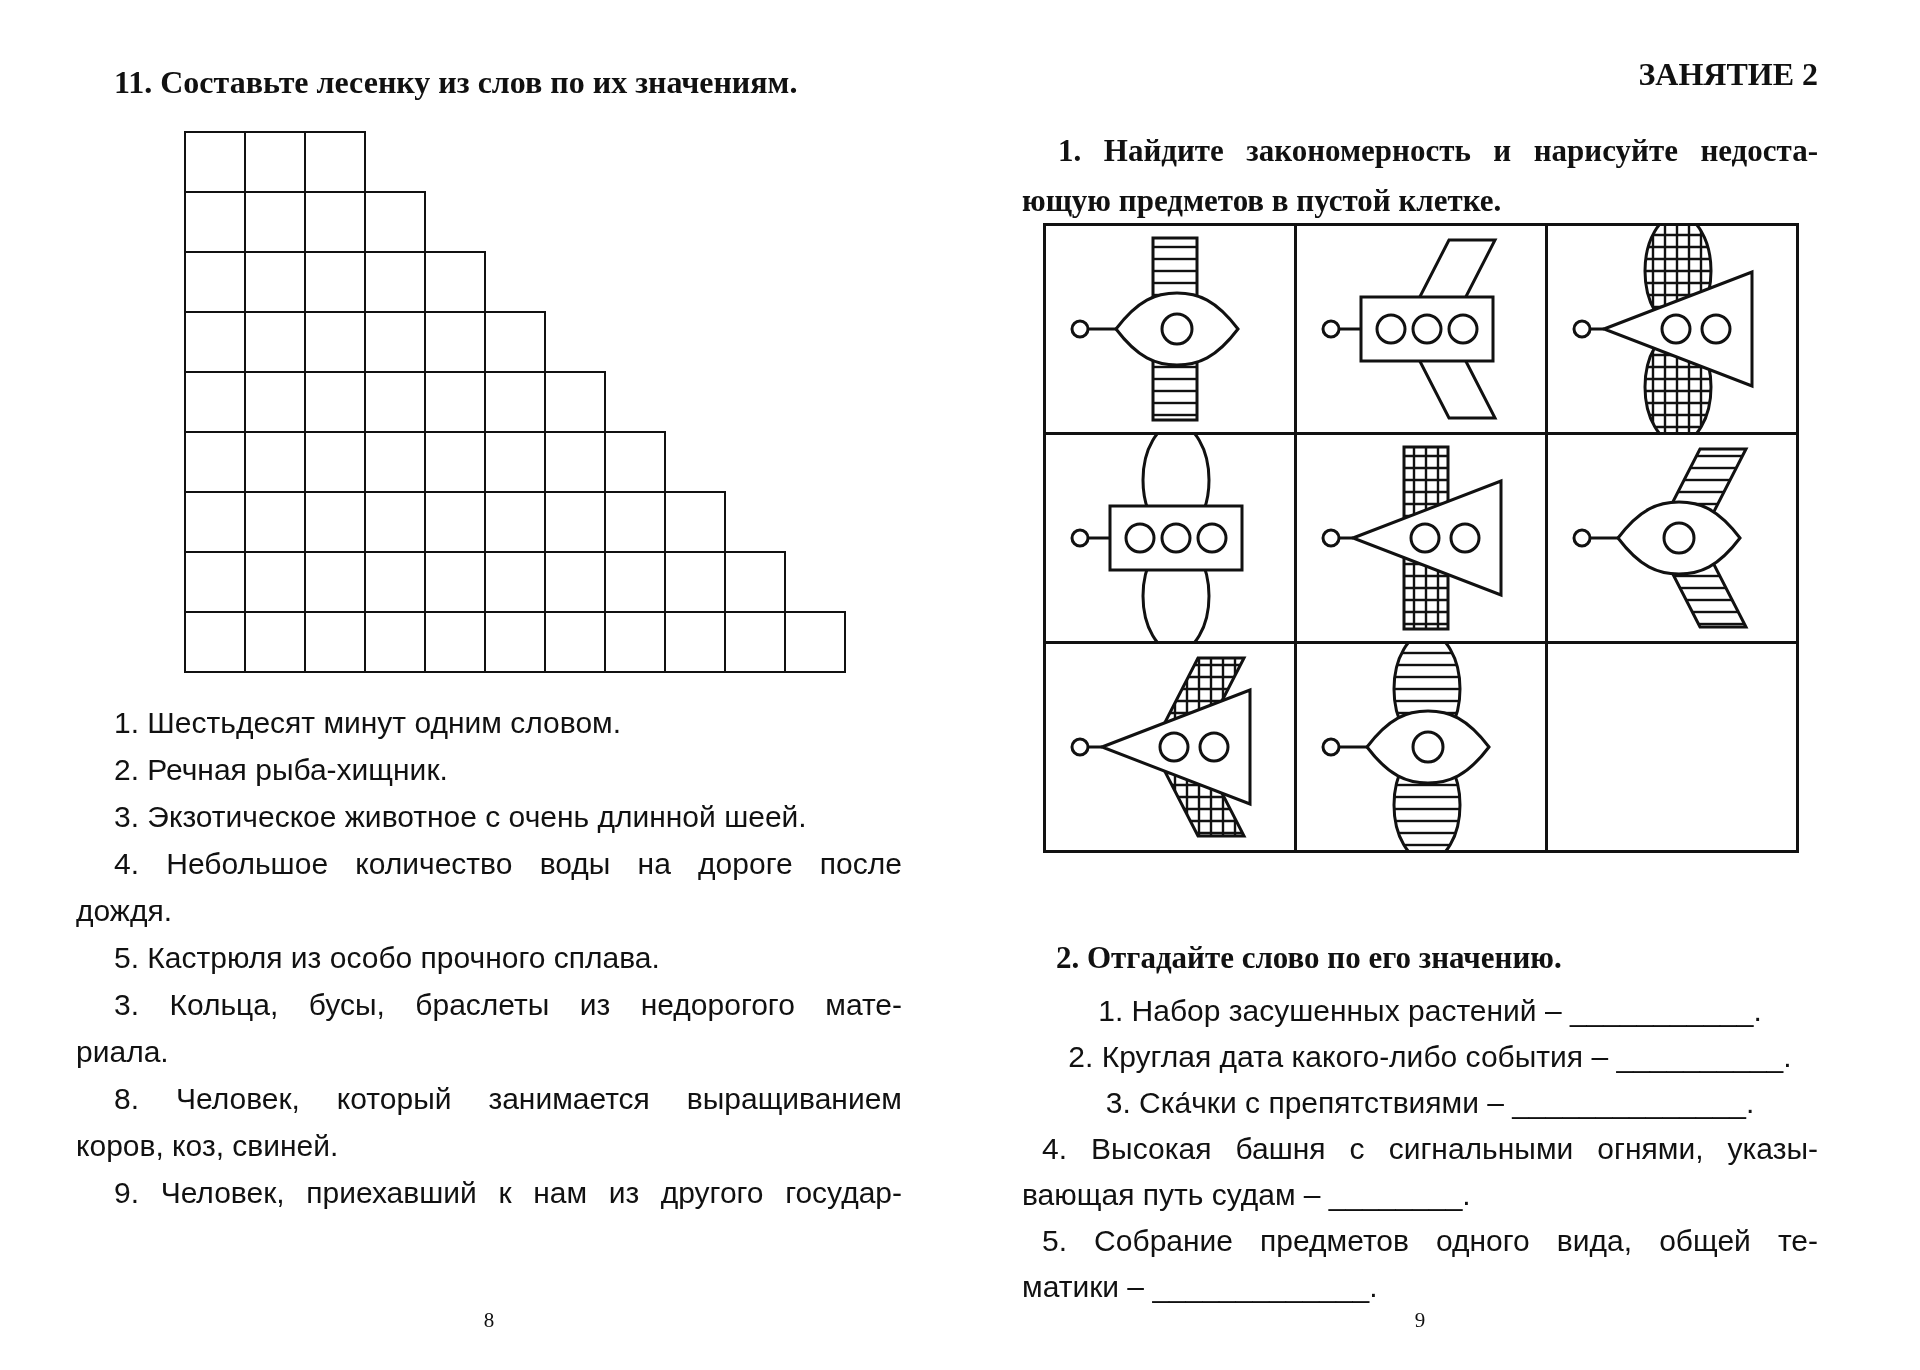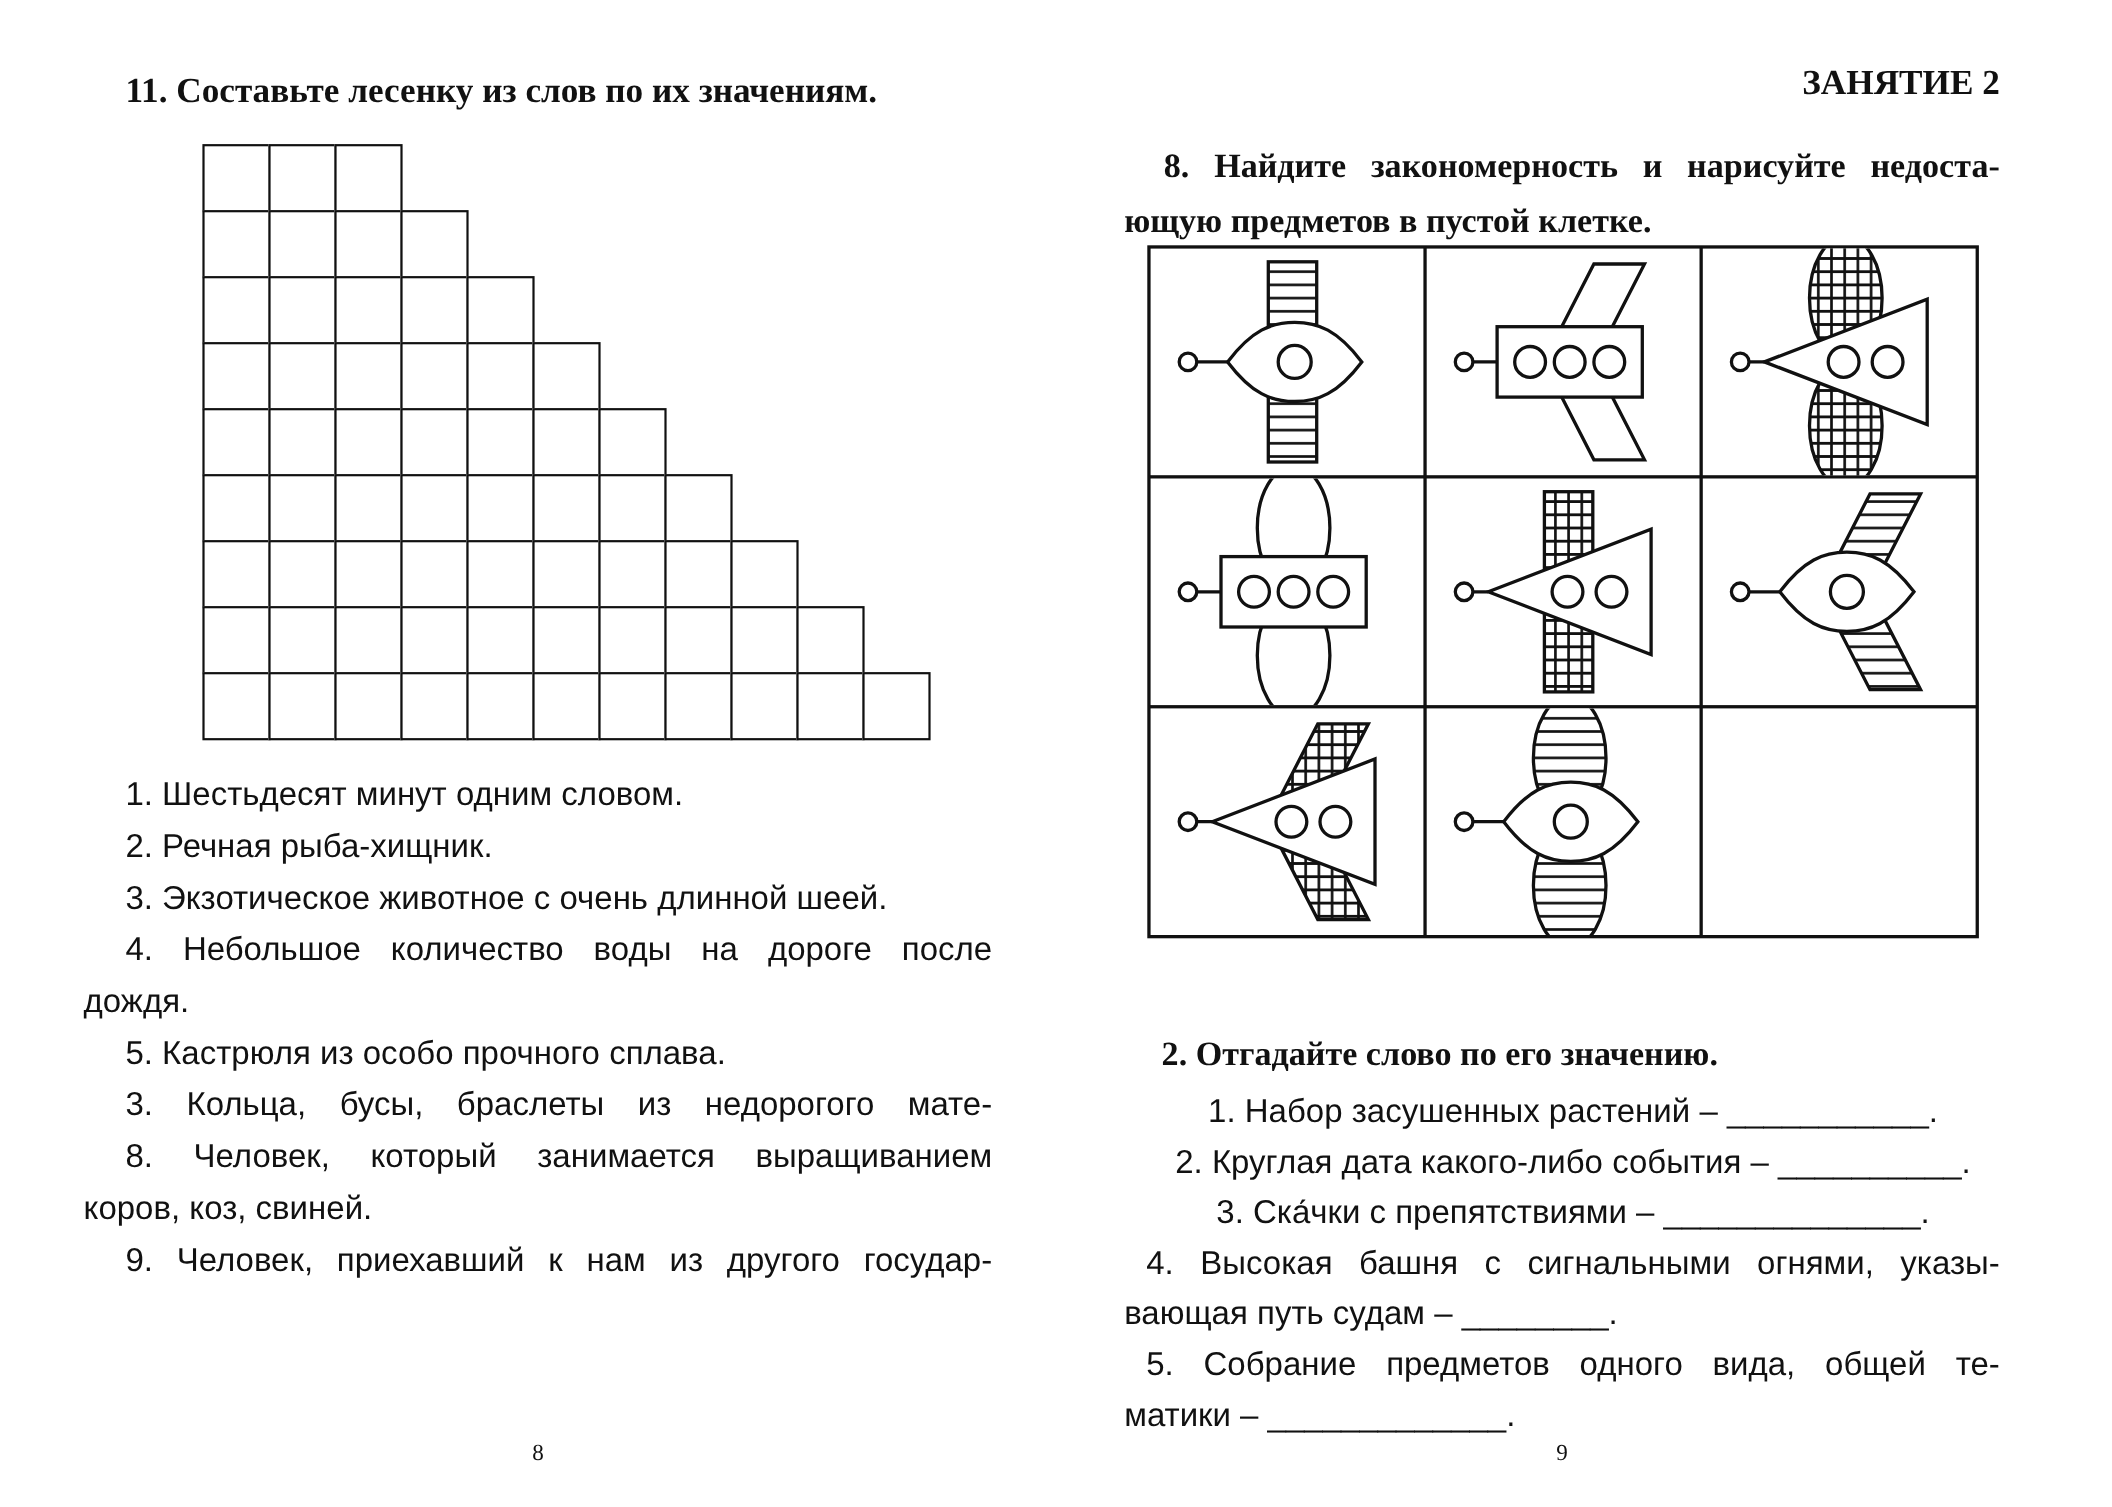--- a/index.html
+++ b/index.html
@@ -159,33 +159,34 @@
       </div>
 
     <div class="abs clues" id="clues-left">
         <div class="line ind">1. Шестьдесят минут одним словом.</div>
         <div class="line ind">2. Речная рыба-хищник.</div>
         <div class="line ind">3. Экзотическое животное с очень длинной шеей.</div>
         <div class="line ind stretch">4. Небольшое количество воды на дороге после</div>
         <div class="line">дождя.</div>
         <div class="line ind">5. Кастрюля из особо прочного сплава.</div>
         <div class="line ind stretch">3. Кольца, бусы, браслеты из недорогого мате-</div>
+        <div class="line">риала.</div>
         <div class="line ind stretch">8. Человек, который занимается выращиванием</div>
         <div class="line">коров, коз, свиней.</div>
         <div class="line ind stretch">9. Человек, приехавший к нам из другого государ-</div>
       </div>
 
     <div class="abs pagenum pn-left">8</div>
   </section>
 
   <section>
     <div class="abs title-right">ЗАНЯТИЕ 2</div>
 
     <div class="abs task1" id="task1-text">
-        <div class="line ind stretch">8. Найдите закономерность и нарисуйте недоста-</div>
+        <div class="line ind stretch">1. Найдите закономерность и нарисуйте недоста-</div>
         <div class="line">ющую предметов в пустой клетке.</div>
       </div>
 
     <div class="abs pgrid" id="pattern-grid">
         <div class="pcell">
           <svg viewBox="0 0 248 206" width="248" height="206">
             <rect x="107" y="12" width="44" height="182" fill="url(#pat-h)" stroke="#111" stroke-width="3"></rect>
             <path d="M 70,103 C 92,74 110,67 131,67 C 152,67 170,74 192,103
                      C 170,132 152,139 131,139 C 110,139 92,132 70,103 Z" fill="#fff" stroke="#111" stroke-width="3"></path>
             <circle cx="131" cy="103" r="15" fill="#fff" stroke="#111" stroke-width="3"></circle>

